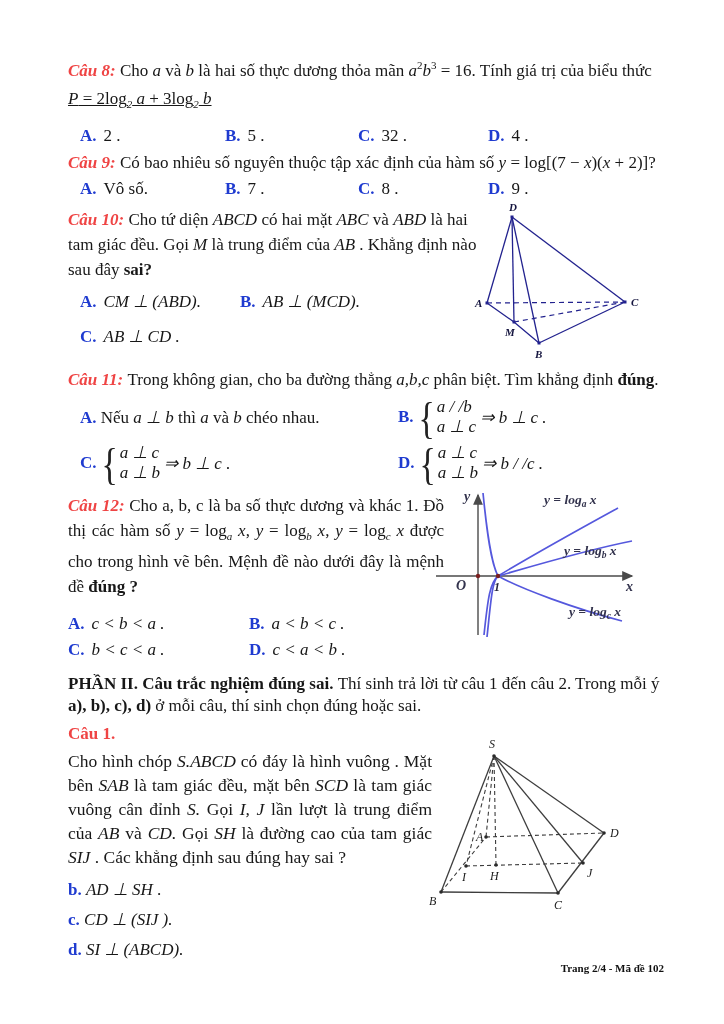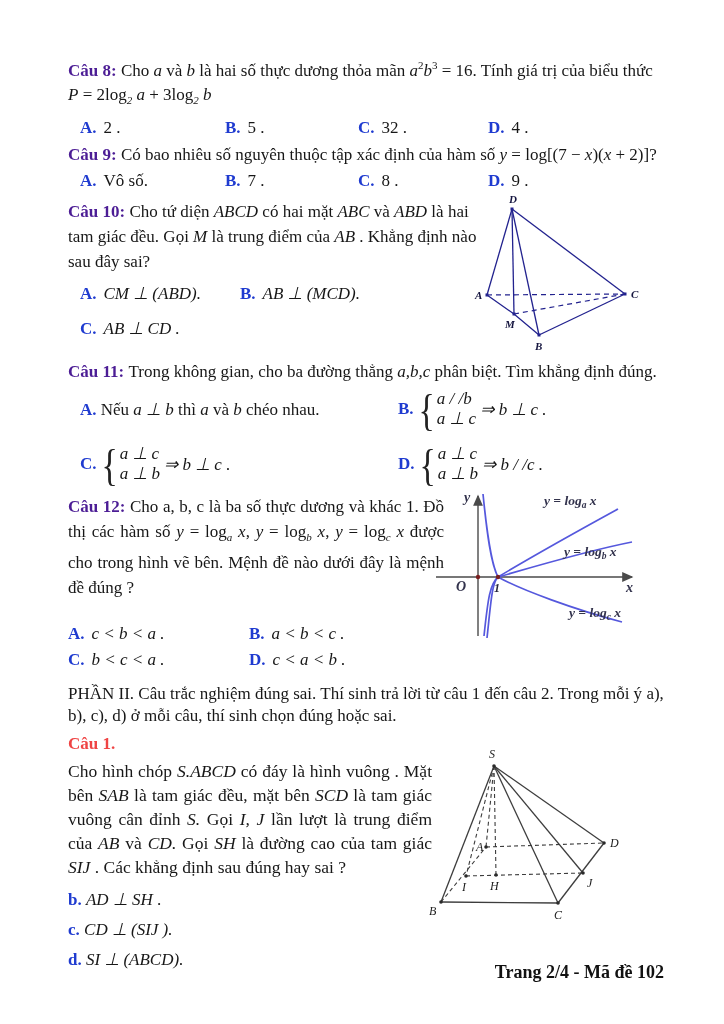--- a/index.html
+++ b/index.html
@@ -2,64 +2,64 @@
 <html><head>
 <meta charset="utf-8">
 <style>
   html,body{margin:0;padding:0;background:#dddddd;}
   .page{width:724px;height:1024px;background:#ffffff;position:relative;overflow:hidden;
         font-family:"Liberation Serif",serif;color:#171717;font-size:17px;}
   .content{padding:54px 24px 0 68px;}
   p{margin:0;}
   .nowrap{white-space:nowrap;}
   .qline{line-height:23px;}
-  .fline{line-height:25px;}
+  .fline{line-height:34px;text-decoration:underline;}
   
   .r-t{}
   .r-i{font-style:italic;}
-  .r-b{color:#4c1d95;font-weight:bold;}
+  .r-b{color:#ef4444;font-weight:bold;font-style:italic;}
   .r-k{color:#1f3bd0;font-weight:bold;}
-  .r-bb{font-weight:normal;}
+  .r-bb{font-weight:bold;}
   sub{font-size:11px;font-style:italic;}
   sup{font-size:11px;}
   
   .optrow{display:grid;line-height:23px;margin-top:3px;}
   .opt4{grid-template-columns:145px 133px 130px auto;padding-left:12px;}
   .optk{color:#1f3bd0;font-weight:bold;margin-right:7px;}
   .optv{}
   .it .optv{font-style:italic;}
   
   .sec-q10{position:relative;margin-top:7px;}
   .q10-para{width:412px;line-height:25px;}
   .q10-opts{display:grid;grid-template-columns:160px auto;width:420px;
             padding-left:12px;margin-top:8px;row-gap:12px;line-height:23px;}
   .fig-tetra{position:absolute;left:404px;top:-6px;}
   
   .sec-q11{margin-top:20px;}
   .q11-opts{display:grid;grid-template-columns:318px auto;padding-left:12px;
-            margin-top:4px;row-gap:11px;align-items:center;}
+            margin-top:4px;row-gap:2px;align-items:center;}
   .optA{line-height:23px;}
   .sys{display:flex;align-items:center;height:44px;}
   .sys .optk{margin-right:3px;}
   .brace{font-size:40px;font-weight:400;transform:scale(0.85,1.12);margin-right:1px;color:#222;}
   .sysrows{display:flex;flex-direction:column;font-style:italic;line-height:20px;}
   .sysres{font-style:italic;margin-left:4px;}
   
   .sec-q12{position:relative;margin-top:8px;}
   .q12-para{width:376px;line-height:25px;text-align:justify;}
-  .q12-opts{display:grid;grid-template-columns:181px auto;margin-top:21px;line-height:26px;}
+  .q12-opts{display:grid;grid-template-columns:181px auto;margin-top:12px;line-height:26px;}
   .fig-graph{position:absolute;left:358px;top:-8px;}
   
   .p2-header{margin-top:10px;width:608px;line-height:22px;}
   .q1-label{margin-top:6px;color:#ef4444;font-weight:bold;line-height:22px;}
   .sec-p2q1{position:relative;margin-top:4px;}
   .q1-para{width:364px;line-height:24px;text-align:justify;font-size:17.5px;}
   .q1-items{margin-top:6px;}
   .q1-items p{line-height:30px;}
-  .footer{position:absolute;right:60px;top:962px;font-weight:bold;font-size:18px;color:#111;}
+  .footer{position:absolute;right:60px;top:962px;font-weight:bold;font-size:11px;color:#111;}
   svg text{font-family:"Liberation Serif",serif;}
 </style>
 </head>
 <body>
 
 <div class="page">
   <div class="content">
 
     <section>
       <p class="qline nowrap"><span class="r-b">Câu 8: </span><span class="r-t">Cho </span><span class="r-i">a</span><span class="r-t"> và </span><span class="r-i">b</span><span class="r-t"> là hai số thực dương thỏa mãn </span><span class="r-i">a</span><sup class="r-sup">2</sup><span class="r-i">b</span><sup class="r-sup">3</sup><span class="r-t"> = 16</span><span class="r-t">. Tính giá trị của biểu thức</span></p>

